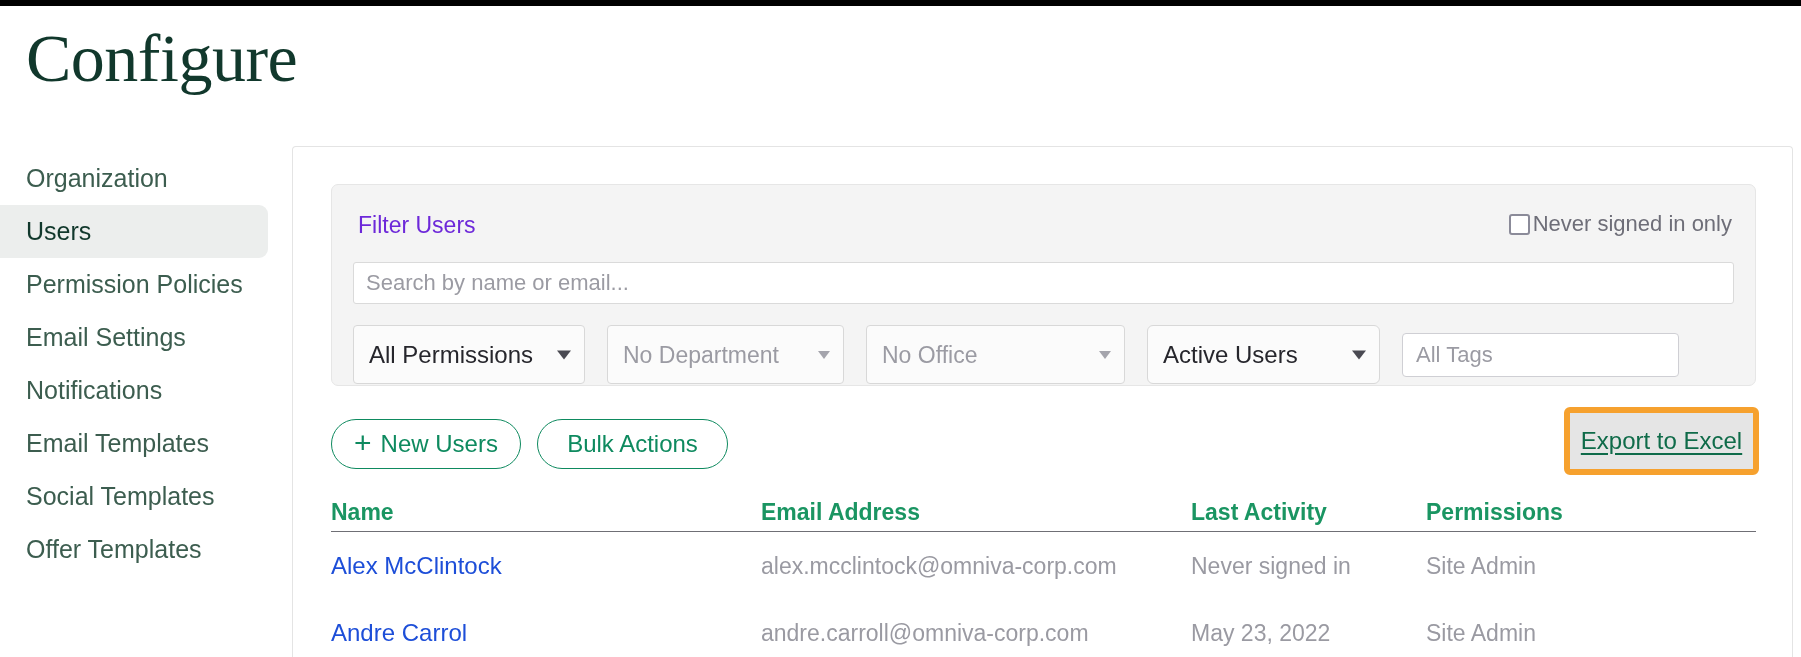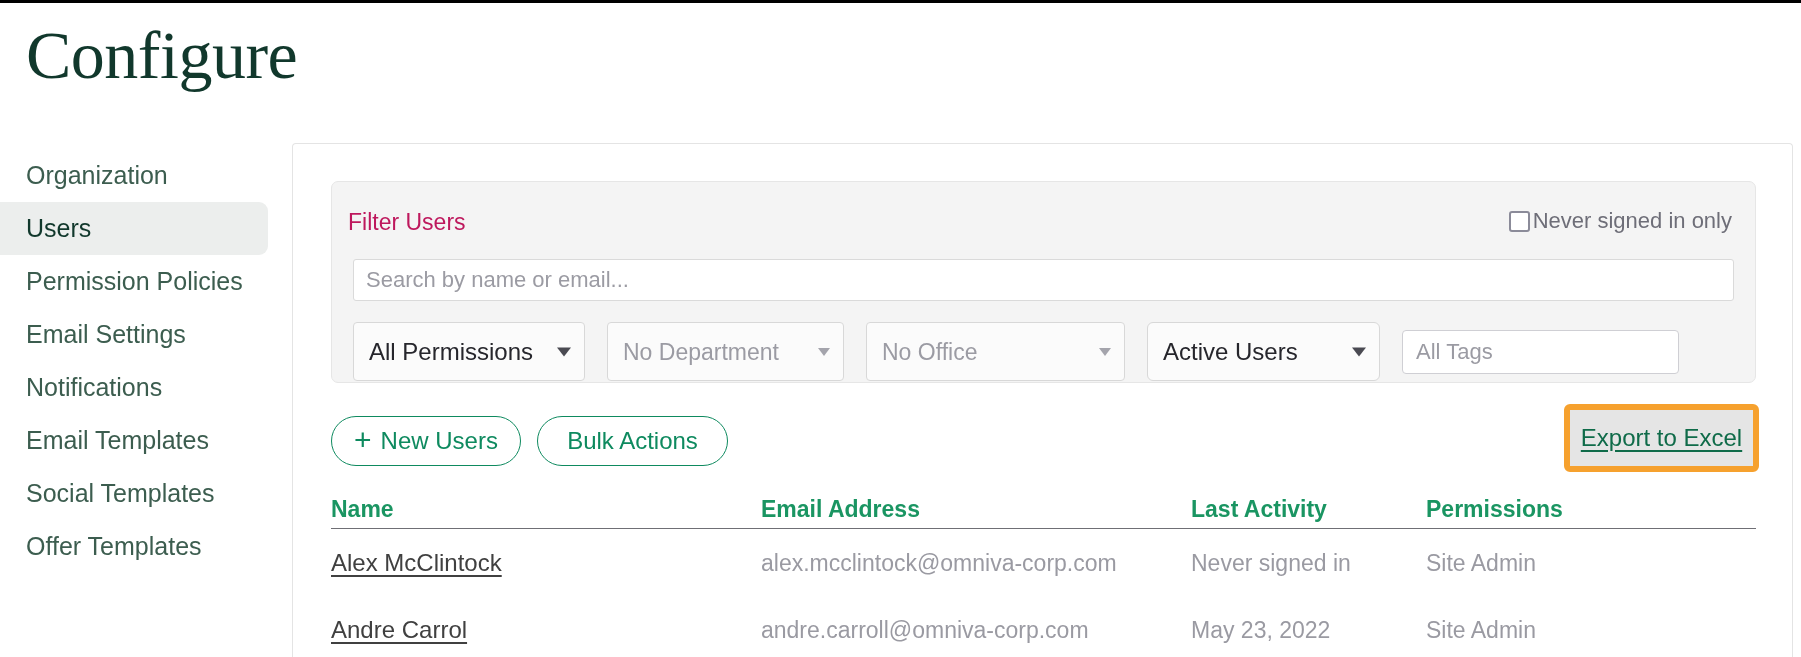--- a/index.html
+++ b/index.html
@@ -11,21 +11,21 @@
     background: #ffffff;
     font-family: "Liberation Sans", sans-serif;
     -webkit-font-smoothing: antialiased;
   }
 
   #app {
     position: relative;
     width: 1801px;
     height: 657px;
     background: #ffffff;
-    border-top: 3px solid #000000;
+    border-top: 6px solid #000000;
   }
 
   
   .page-title {
     position: absolute;
     left: 26px;
     top: 10px;
     font-family: "Liberation Serif", serif;
     font-size: 68px;
     line-height: 84px;
@@ -77,25 +77,25 @@
     left: 38px;
     top: 37px;
     width: 1425px;
     height: 202px;
     background: #f4f4f4;
     border: 1px solid #e6e6e6;
     border-radius: 7px;
   }
   .filter-title {
     position: absolute;
-    left: 16px;
+    left: 26px;
     top: 26px;
     font-size: 23px;
     line-height: 28px;
-    color: #be185d;
+    color: #6d28d9;
   }
   .never-signed {
     position: absolute;
     right: 23px;
     top: 26px;
     display: flex;
     align-items: center;
     gap: 3px;
     cursor: pointer;
   }
@@ -285,22 +285,21 @@
     color: #9a9aa2;
     white-space: nowrap;
     overflow: hidden;
   }
   .col-name   { width: 430px; }
   .col-email  { width: 430px; }
   .col-act    { width: 235px; }
   .col-perm   { width: 300px; }
 
   .name-link {
-    color: #404040;
-    text-decoration: underline;
+    color: #1d4ed8;
     text-underline-offset: 4px;
     cursor: pointer;
     font-size: 24px;
   }
 </style>
 </head>
 <body>
 
 <div id="app">
 

